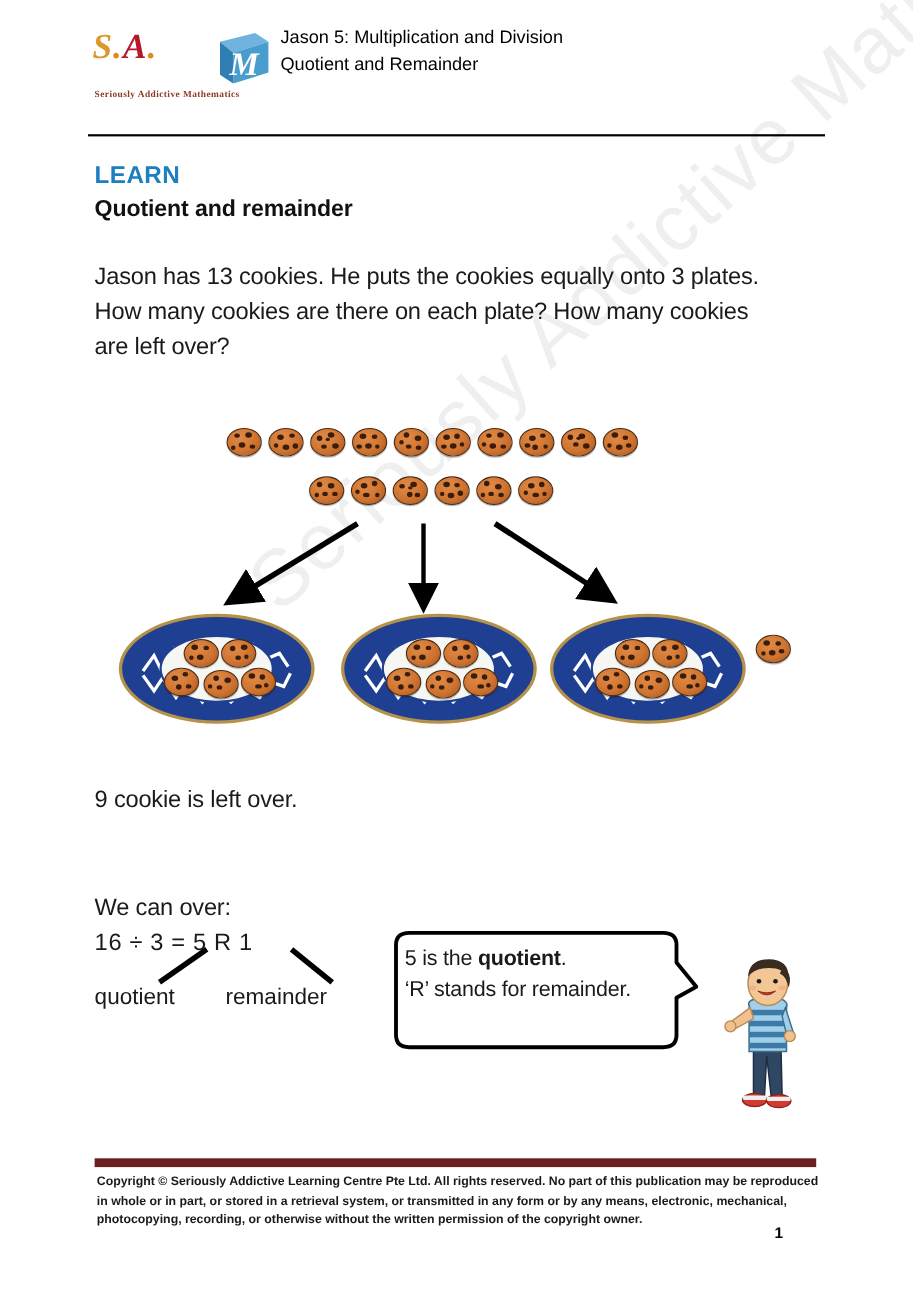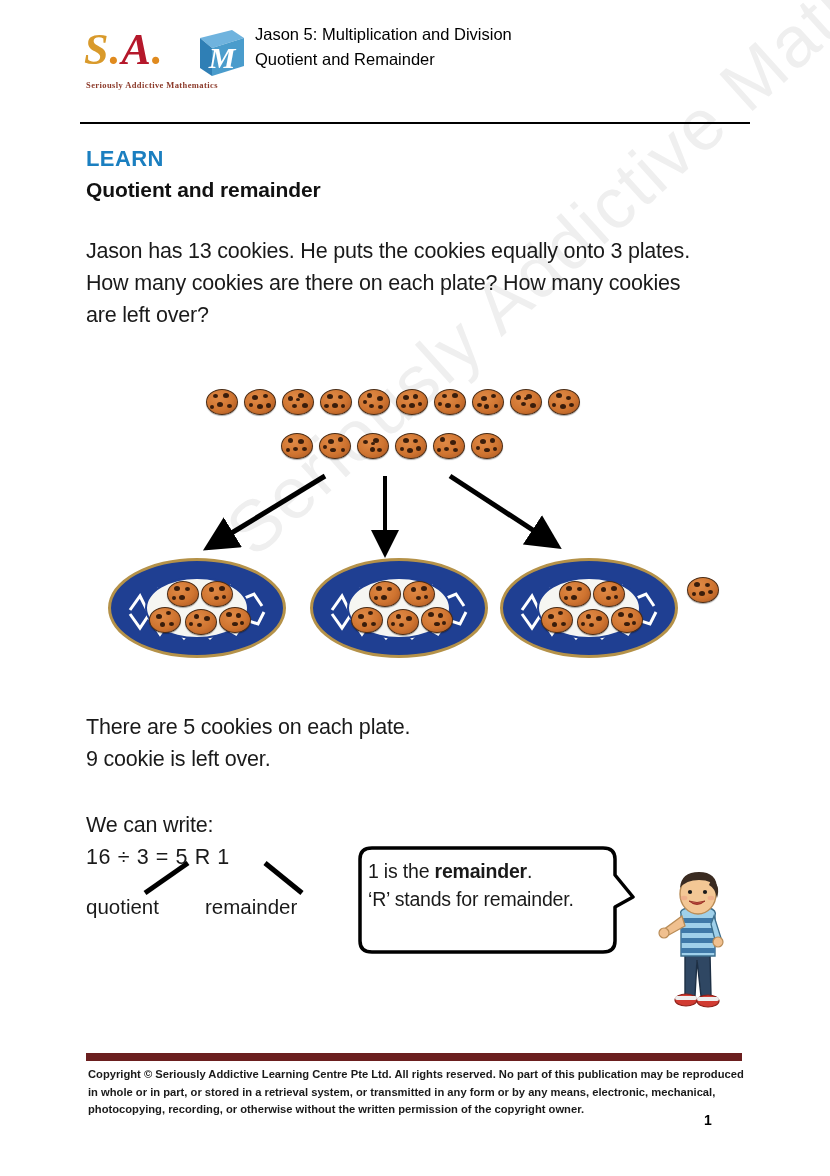--- a/index.html
+++ b/index.html
@@ -51,21 +51,21 @@
     left: 4px;
     top: 12px;
     width: 165px;
     height: 78px;
   }
   .logo-letters {
     position: absolute;
     left: 0;
     top: 0;
     font-family: "Liberation Serif", serif;
-    font-size: 44px;
+    font-size: 32px;
     font-style: italic;
     font-weight: bold;
     white-space: nowrap;
     letter-spacing: 1px;
   }
   .ll-s { color: #d99a2b; }
   .ll-a { color: #b5182b; }
   .ll-dot { color: #e08a1e; }
   #logo-cube {
     position: absolute;
@@ -661,40 +661,39 @@
       <div class="cookie-body"></div>
       <div class="chip" style="left:8px;top:6px;width:6px;height:5px;"></div>
       <div class="chip" style="left:19px;top:7px;width:5px;height:4px;"></div>
       <div class="chip" style="left:13px;top:15px;width:6px;height:5px;"></div>
       <div class="chip" style="left:6px;top:16px;width:4px;height:4px;"></div>
       <div class="chip" style="left:22px;top:14px;width:5px;height:4px;"></div>
     </div>
   </div>
 
   <div id="answer-block" class="body-text">
-    <div>There are 5 cookies on each plate.</div>
     <div>9 cookie is left over.</div>
   </div>
 
-  <div id="write-block" class="body-text">We can write:</div>
+  <div id="write-block" class="body-text">We can over:</div>
   <div id="equation-line">16 ÷ 3 = 5 R 1</div>
 
   <svg id="label-arrows" viewBox="0 0 340 48">
     <line x1="65" y1="38" x2="108" y2="8" stroke="#000000" stroke-width="5"></line>
     <line x1="185" y1="8" x2="222" y2="38" stroke="#000000" stroke-width="5"></line>
   </svg>
   <div id="label-quotient">quotient</div>
   <div id="label-remainder">remainder</div>
 
   <div id="speech-bubble">
     <svg viewBox="0 0 285 110" style="position:absolute;left:0;top:0;width:285px;height:110px;">
       <path d="M10,14 Q10,3 22,3 L253,3 Q265,3 265,14 L265,30 L283,52 L265,62 L265,96 Q265,107 253,107 L22,107 Q10,107 10,96 Z" fill="#ffffff" stroke="#000000" stroke-width="3.5" stroke-linejoin="round"></path>
     </svg>
     <div id="bubble-text">
-      <div><span>1 is the </span><b>remainder</b><span>.</span></div>
+      <div><span>5 is the </span><b>quotient</b><span>.</span></div>
       <div>‘R’ stands for remainder.</div>
     </div>
   </div>
 
   <svg id="boy" viewBox="0 0 86 150">
 
     <path d="M30,86 L30,128 L40,128 L42,92 L46,128 L56,128 L55,86 Z" fill="#2f4763" stroke="#1d2f44" stroke-width="1.4"></path>
 
     <ellipse cx="31" cy="132" rx="11" ry="6" fill="#d13b32" stroke="#8d2019" stroke-width="1.2"></ellipse>
     <ellipse cx="53" cy="133" rx="11" ry="6" fill="#d13b32" stroke="#8d2019" stroke-width="1.2"></ellipse>

